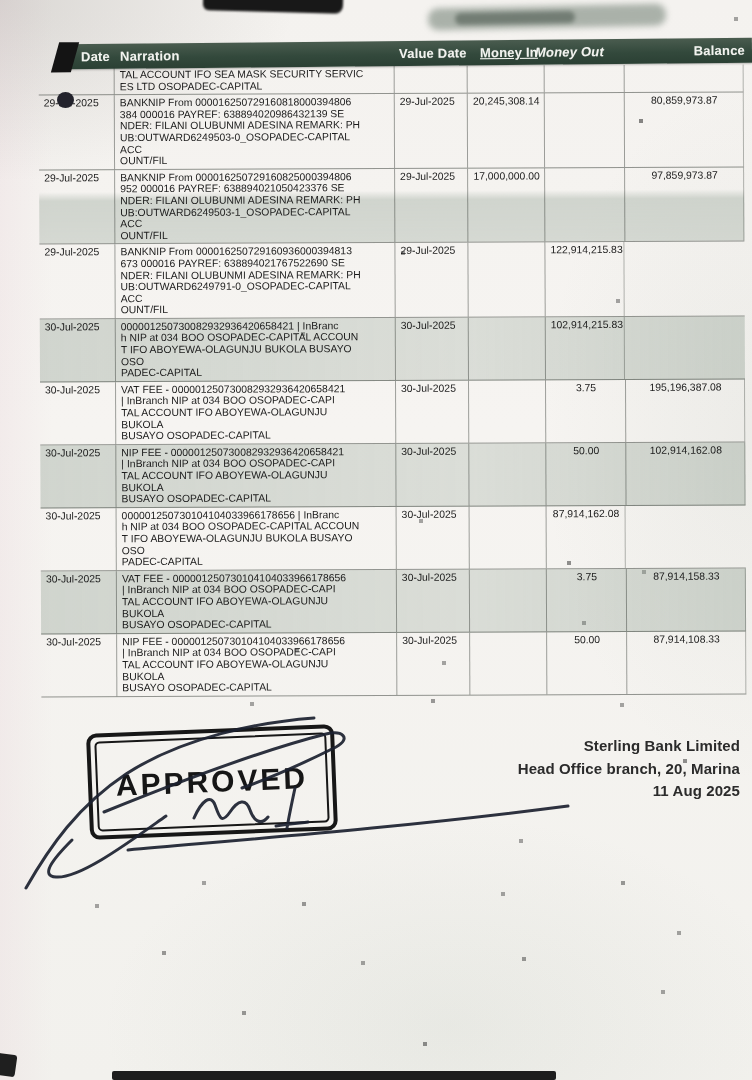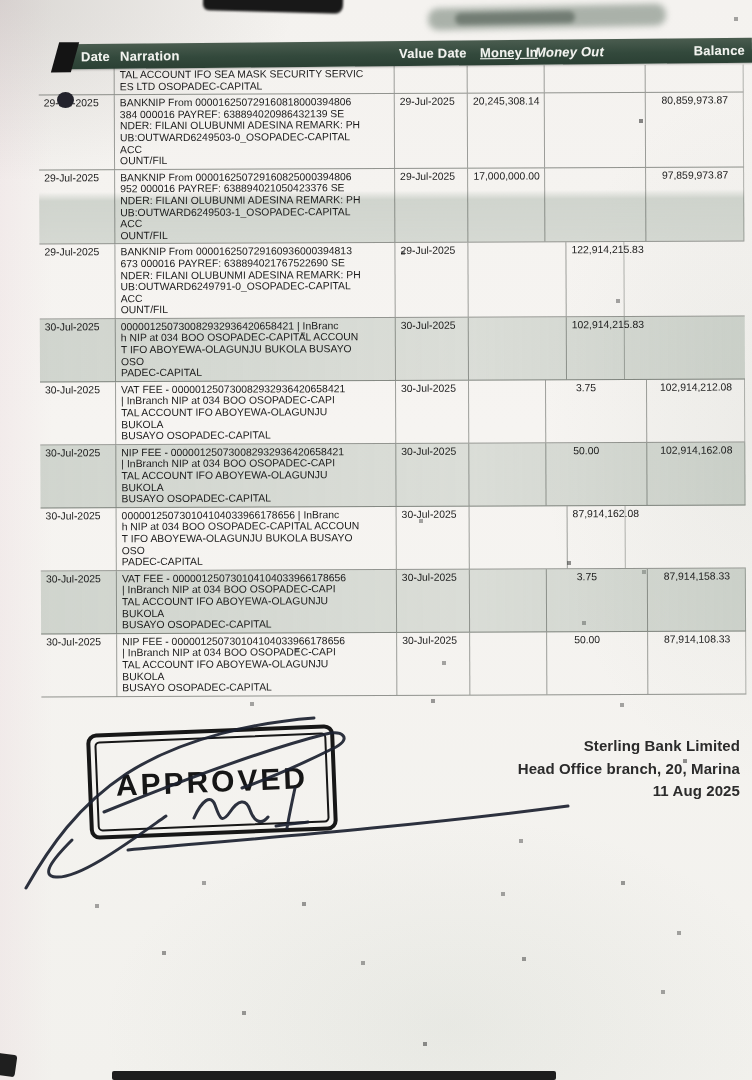--- a/index.html
+++ b/index.html
@@ -56,21 +56,21 @@
   .h-moneyout{left:472px;font-style:italic;}
   .h-balance{right:7px;}
   .tbody{
     position:absolute;left:40px;top:66px;width:705px;
     transform:rotate(-0.25deg);
     color:#1b1b1b;font-size:10.4px;line-height:11.6px;
   }
   .trow{display:grid;grid-template-columns:75px 280px 73px 77px 80px 120px;border-bottom:1px solid rgba(48,54,48,.5);}
   .trow > div{padding:2px 4px 2px 5px;}
   .cell-narr,.cell-vdate,.cell-in,.cell-out,.cell-bal{border-left:1px solid rgba(48,54,48,.45);}
-  .cell-bal{border-right:1px solid rgba(48,54,48,.35);margin-left:21px;}
+  .cell-bal{border-right:1px solid rgba(48,54,48,.35);}
   .cell-narr{white-space:pre-line;}
   .cell-in,.cell-out,.cell-bal{text-align:center;}
   .cell-date,.cell-vdate{white-space:nowrap;}
   .carryover{min-height:24px;}
   .carryover > div{border-bottom:none;}
   .shade-full{background:linear-gradient(90deg, rgba(148,163,150,.38), rgba(148,163,150,.28) 60%, rgba(148,163,150,.40));}
   .shade-partial{background:linear-gradient(180deg, rgba(148,163,150,0) 0 30%, rgba(148,163,150,.38) 42%, rgba(148,163,150,.33));}
   
   .stamp{
     position:absolute;left:88px;top:729px;width:240px;height:98px;
@@ -170,21 +170,21 @@
         <div class="trow">
     <div class="cell-date">30-Jul-2025</div>
     <div class="cell-narr">VAT FEE - 000001250730082932936420658421
 | InBranch NIP at 034 BOO OSOPADEC-CAPI
 TAL ACCOUNT IFO ABOYEWA-OLAGUNJU
 BUKOLA
 BUSAYO OSOPADEC-CAPITAL</div>
     <div class="cell-vdate">30-Jul-2025</div>
     <div class="cell-in"></div>
     <div class="cell-out">3.75</div>
-    <div class="cell-bal">102,914,212.08</div>
+    <div class="cell-bal">195,196,387.08</div>
   </div>
         <div class="trow shade-full">
     <div class="cell-date">30-Jul-2025</div>
     <div class="cell-narr">NIP FEE - 000001250730082932936420658421
 | InBranch NIP at 034 BOO OSOPADEC-CAPI
 TAL ACCOUNT IFO ABOYEWA-OLAGUNJU
 BUKOLA
 BUSAYO OSOPADEC-CAPITAL</div>
     <div class="cell-vdate">30-Jul-2025</div>
     <div class="cell-in"></div>

